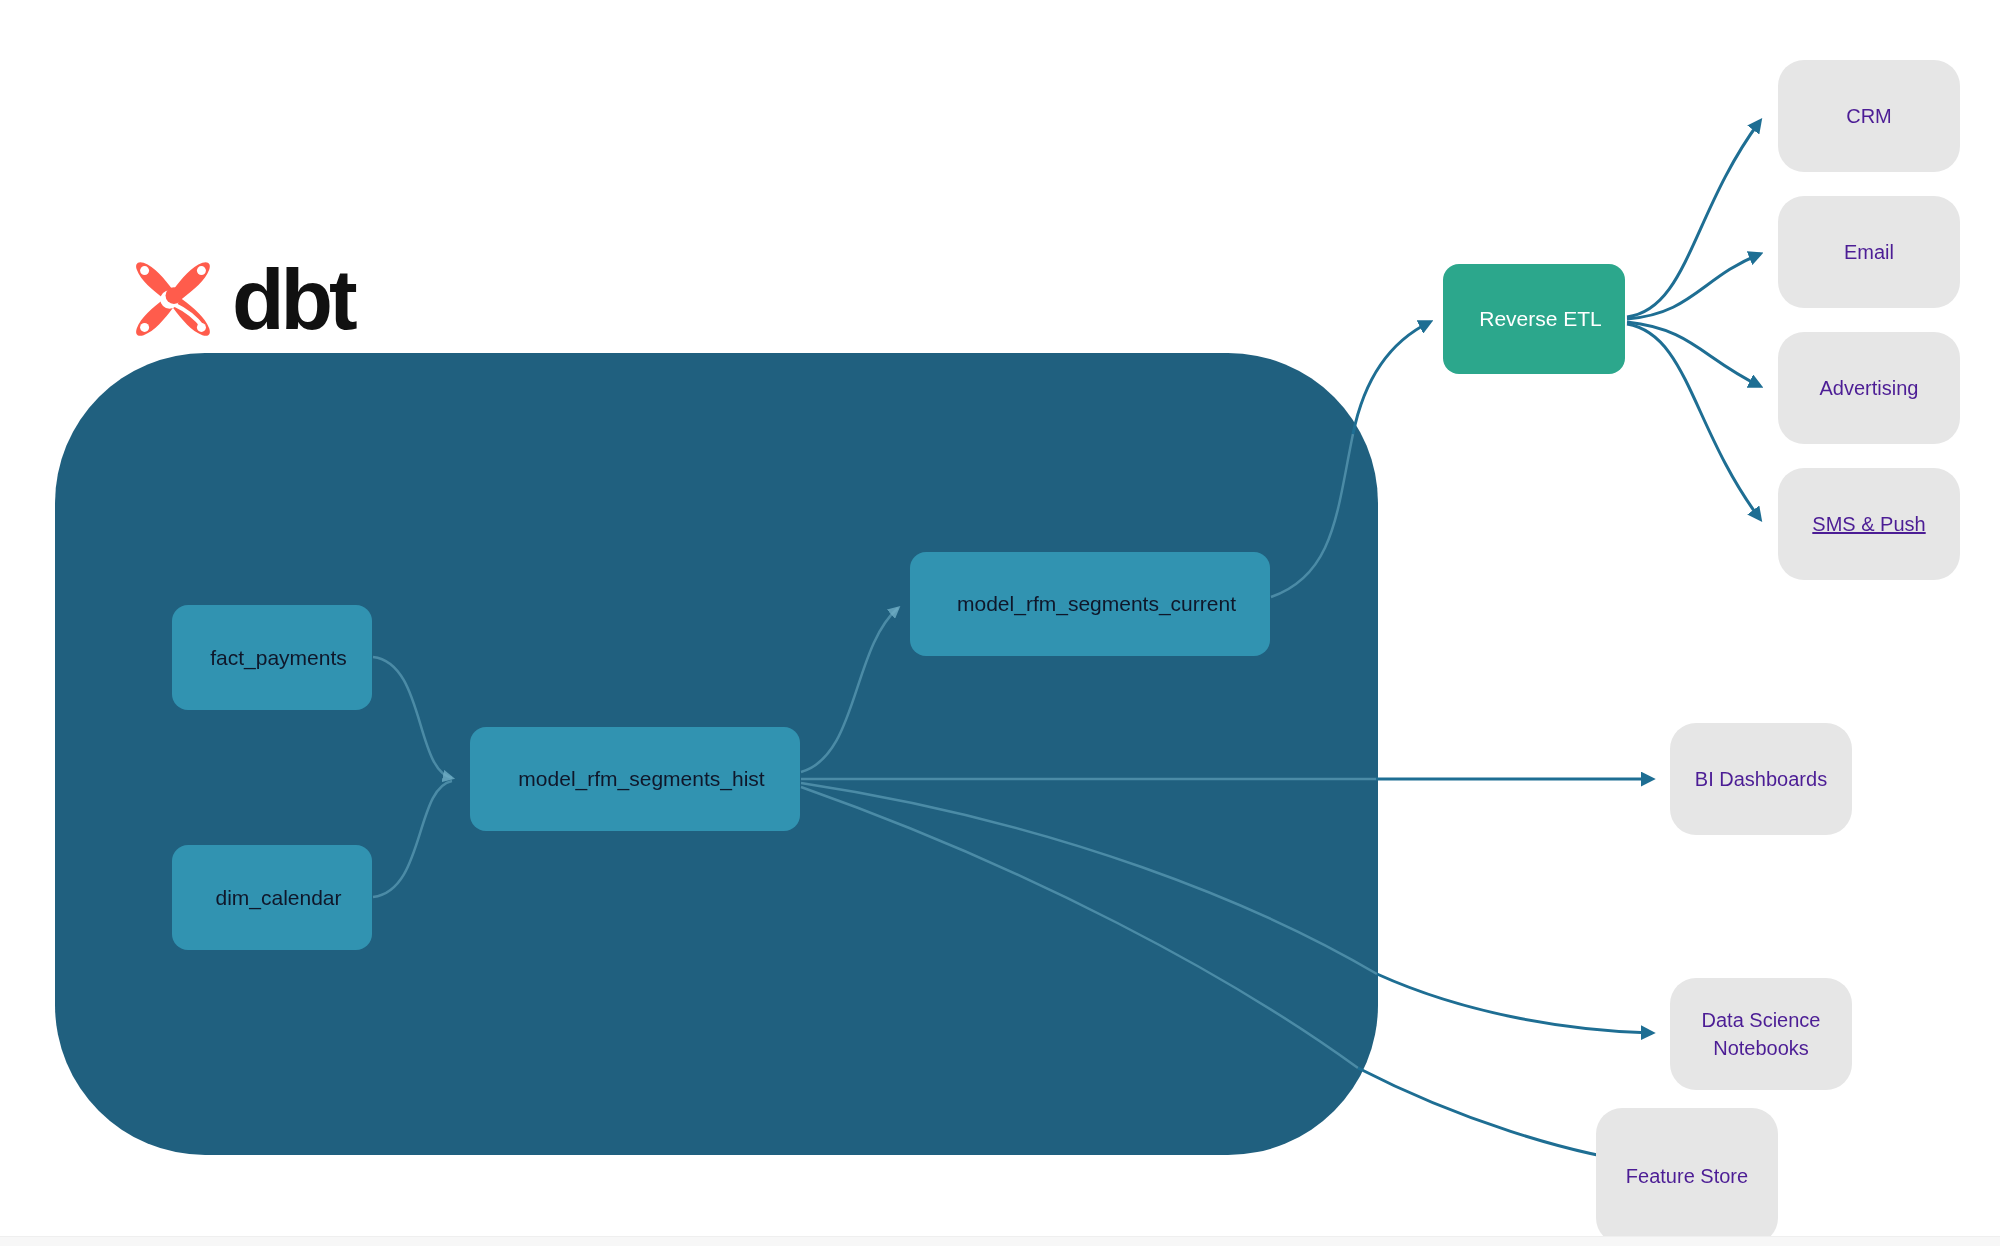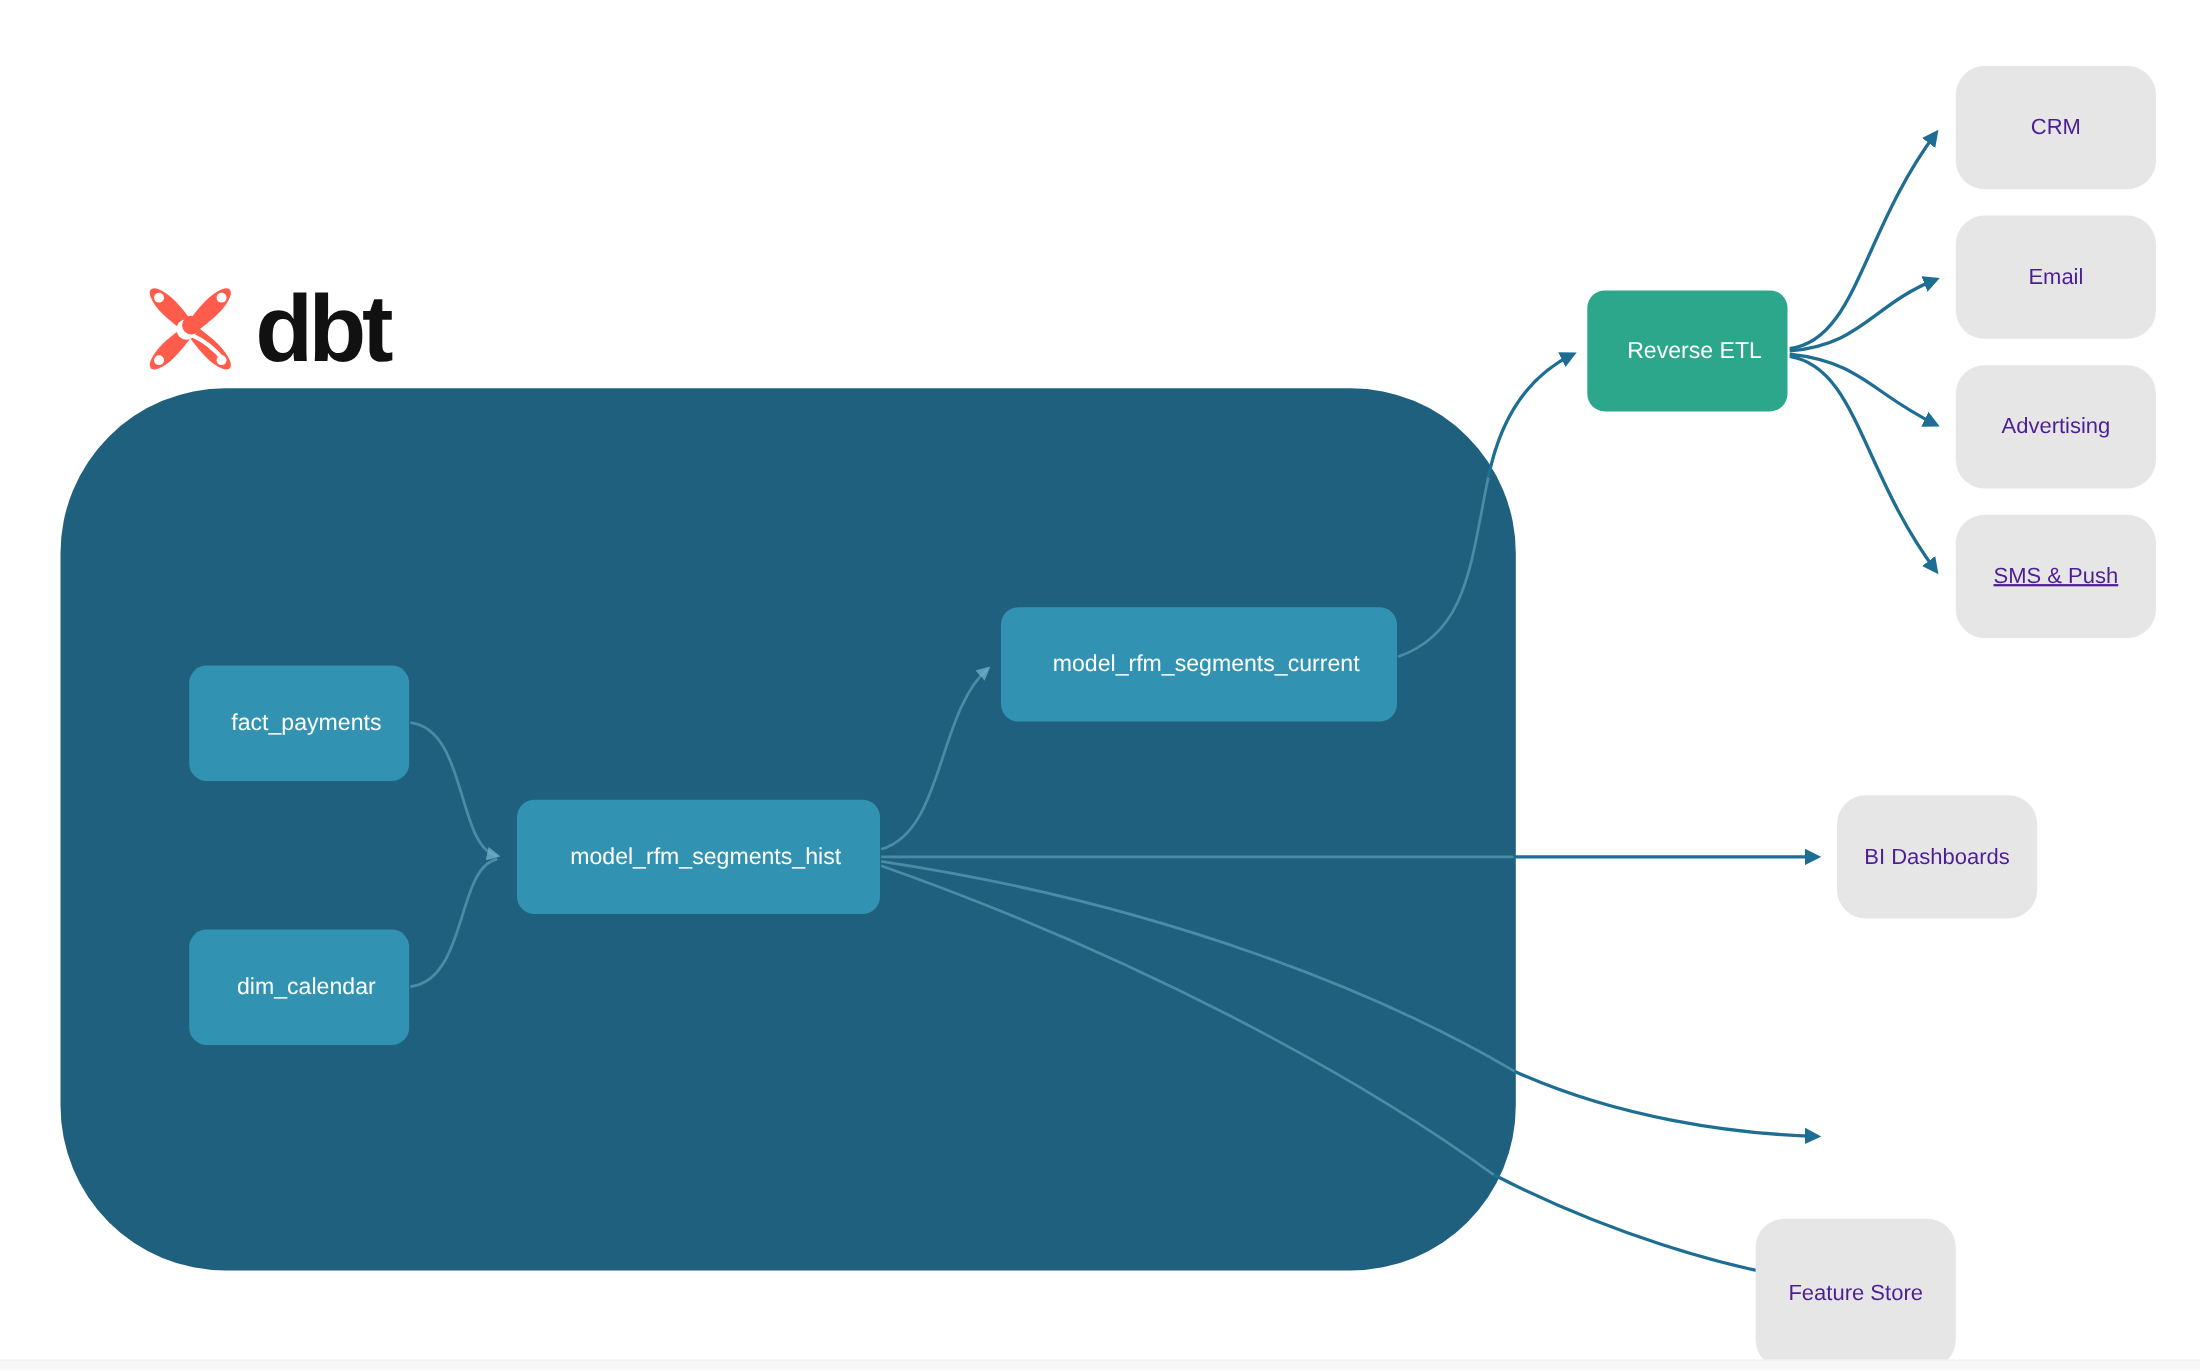--- a/index.html
+++ b/index.html
@@ -16,21 +16,21 @@
     position:absolute;left:55px;top:353px;width:1323px;height:802px;
     background:#20607F;border-radius:150px;
   }
   
   .edges{position:absolute;left:0;top:0;width:2000px;height:1246px;pointer-events:none;}
   
   .node{
     position:absolute;display:flex;align-items:center;justify-content:center;
     box-sizing:border-box;text-align:center;padding-left:13px;
   }
-  .model-node{background:#3193B1;border-radius:16px;color:#ffffff;font-size:21px;}
+  .model-node{background:#3193B1;border-radius:16px;color:#0f172a;font-size:21px;}
   .n-fact{left:172px;top:605px;width:200px;height:105px;}
   .n-dim{left:172px;top:845px;width:200px;height:105px;}
   .n-hist{left:470px;top:727px;width:330px;height:104px;}
   .n-current{left:910px;top:552px;width:360px;height:104px;}
   .retl-node{
     left:1443px;top:264px;width:182px;height:110px;
     background:#2CA78C;border-radius:16px;color:#ffffff;font-size:21px;
   }
   .dest-node{
     background:#E6E6E6;border-radius:26px;color:#4c1d95;font-size:20px;
@@ -111,16 +111,17 @@
   <div class="node model-node n-hist">model_rfm_segments_hist</div>
   <div class="node model-node n-current">model_rfm_segments_current</div>
 
   <div class="node retl-node">Reverse ETL</div>
 
   <div class="node dest-node n-crm">CRM</div>
   <div class="node dest-node n-email">Email</div>
   <div class="node dest-node n-adv">Advertising</div>
   <div class="node dest-node n-sms">SMS &amp; Push</div>
   <div class="node dest-node n-bi">BI Dashboards</div>
+  <div class="node dest-node n-dsn">Data Science Notebooks</div>
   <div class="node dest-node n-fs">Feature Store</div>
 
   <div class="bottom-strip"></div>
 </div>
 
 </body></html>

